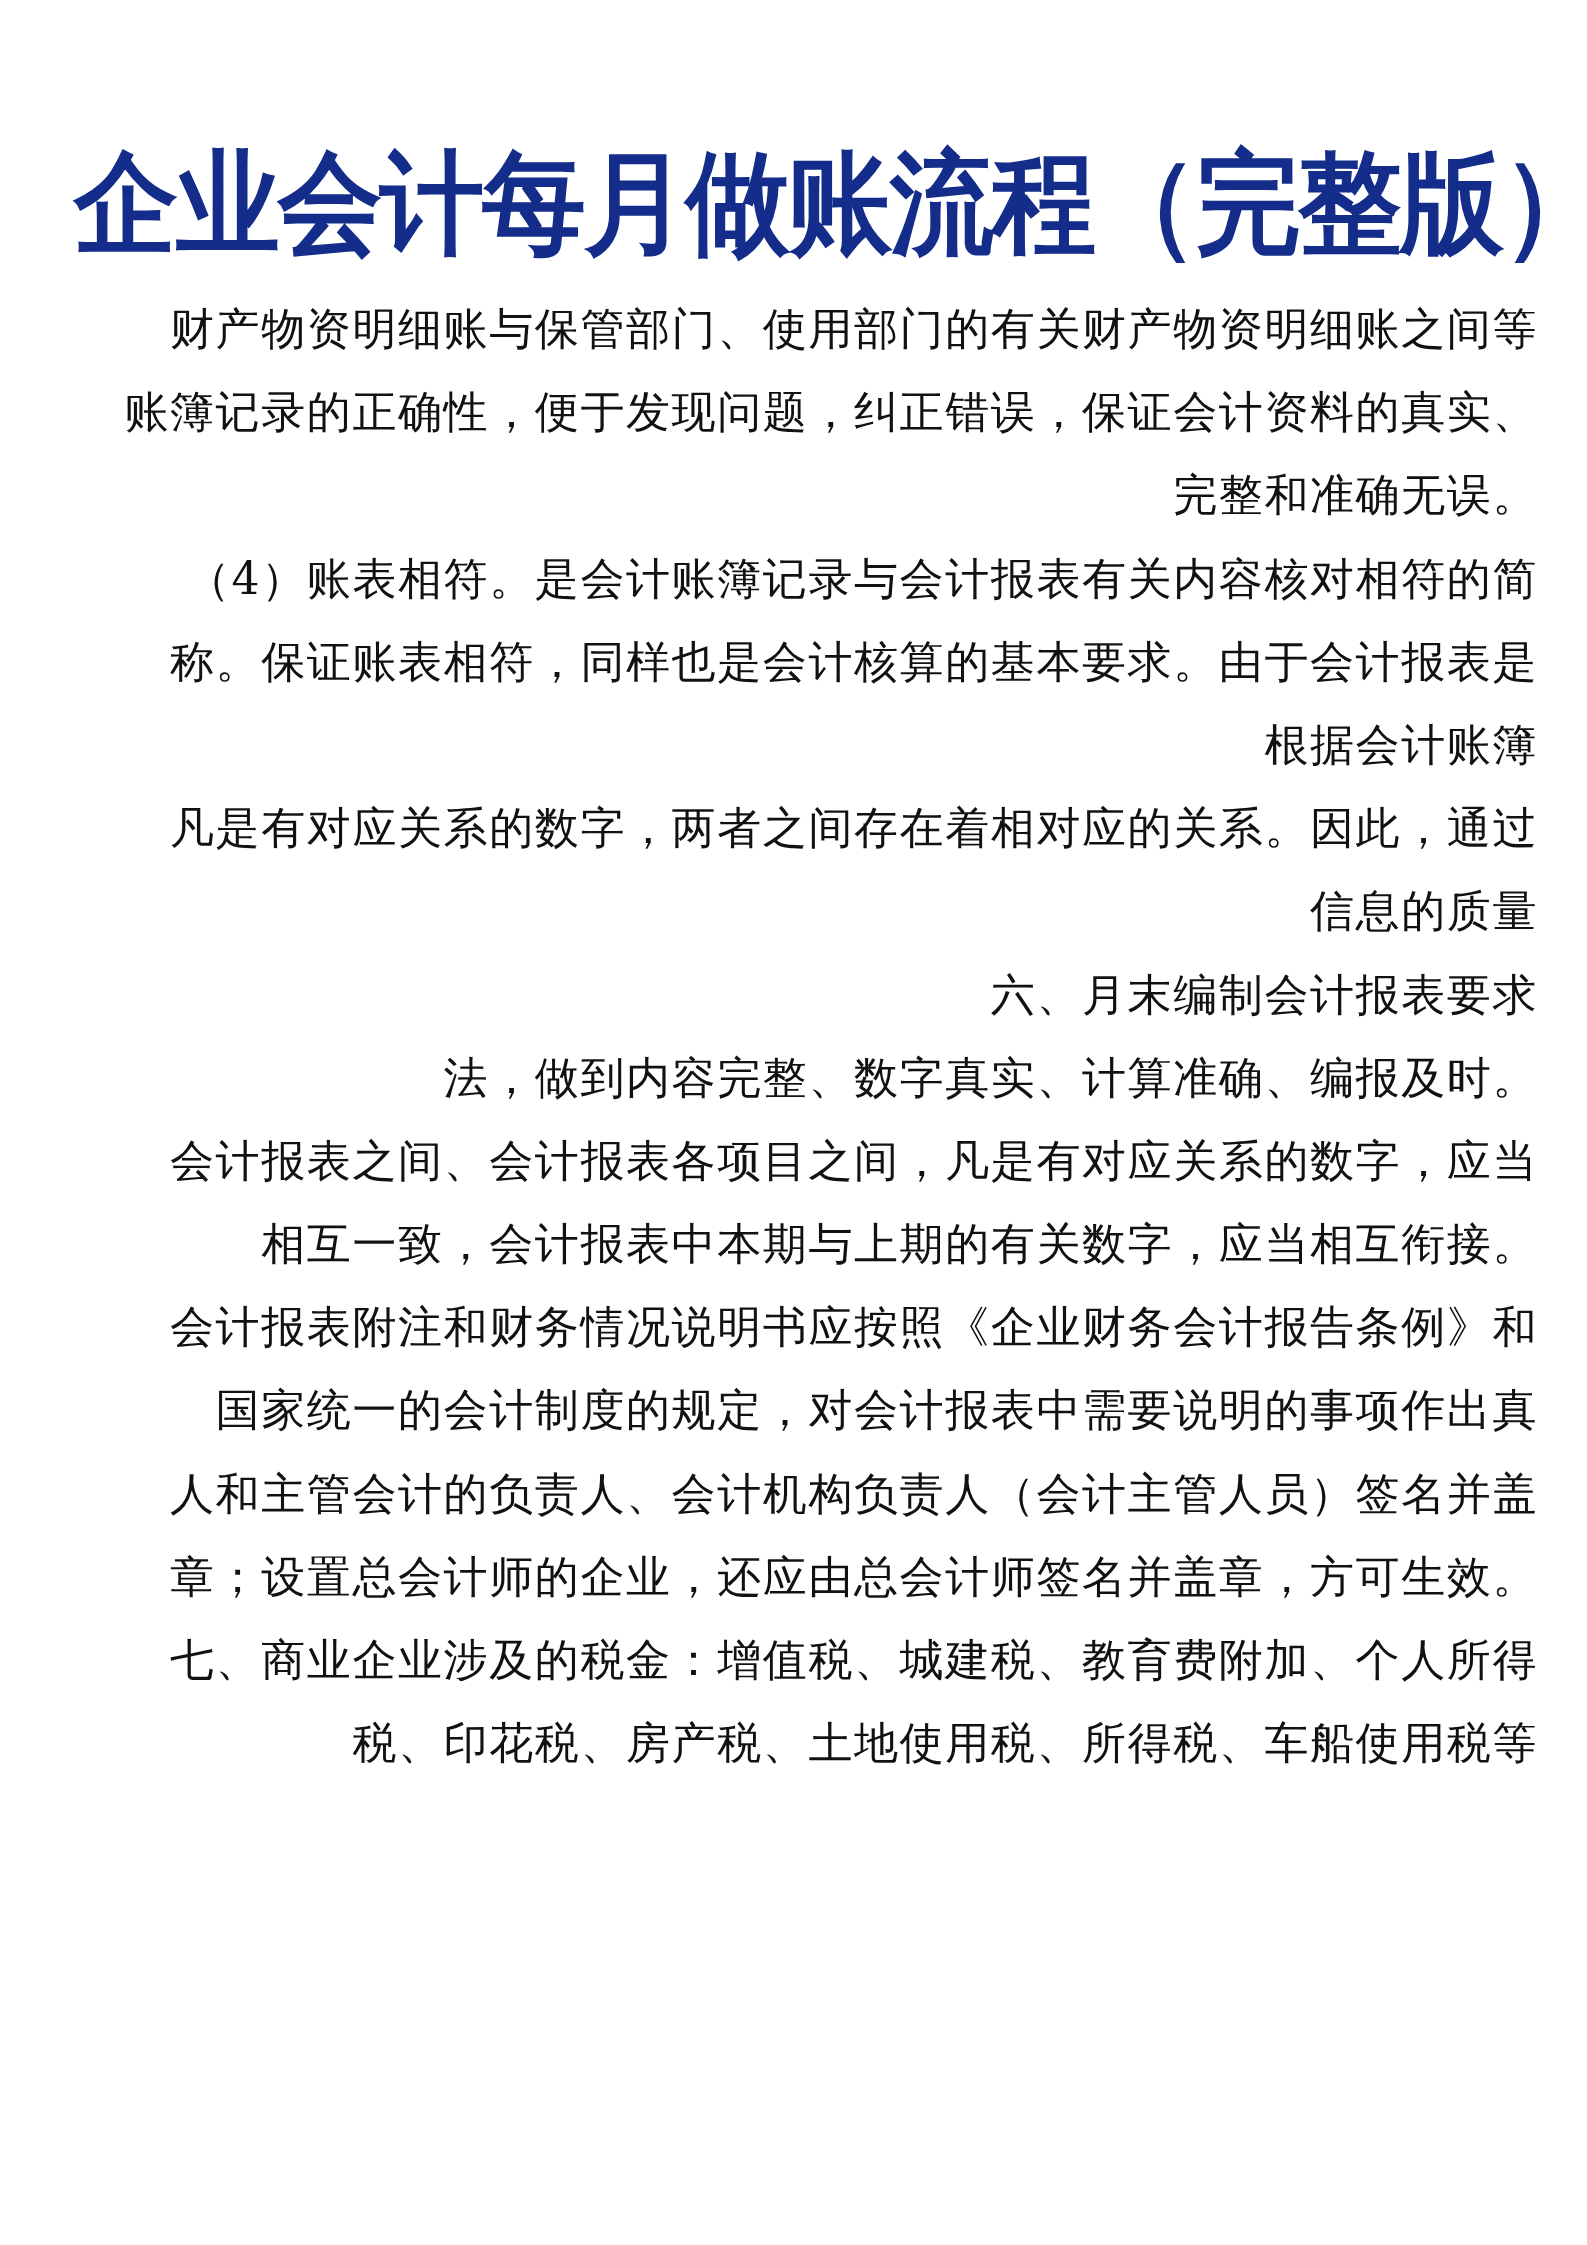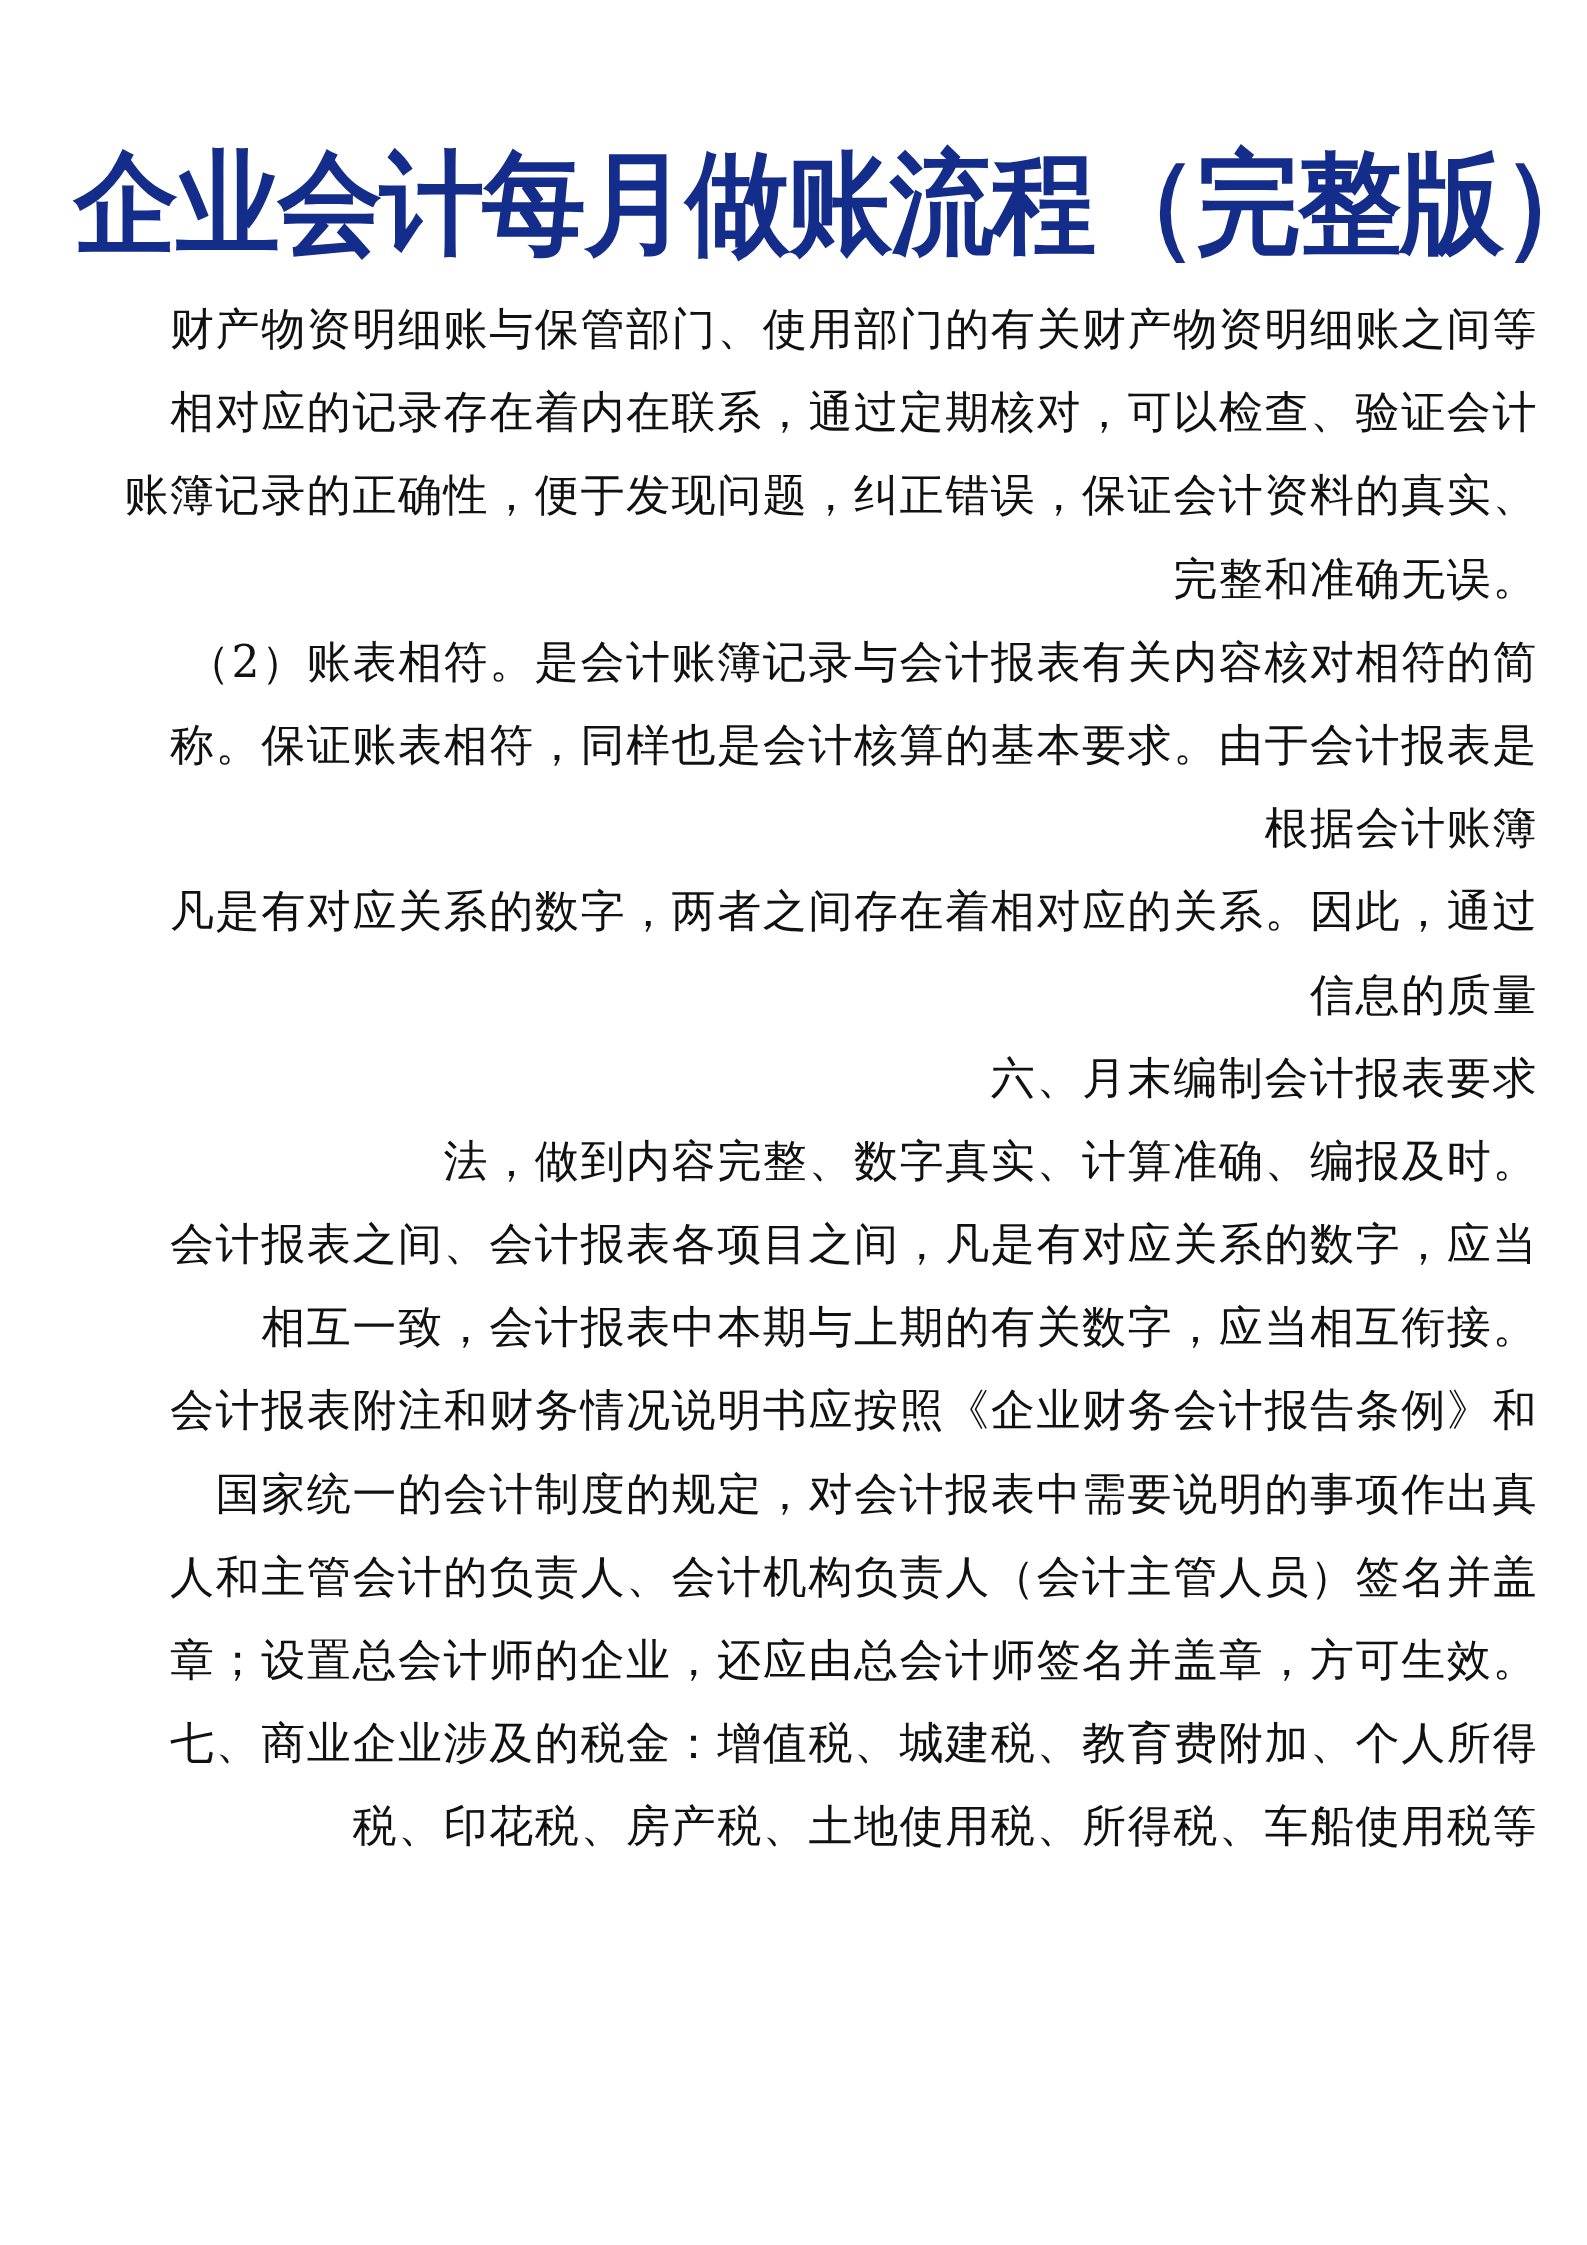--- a/index.html
+++ b/index.html
@@ -55,24 +55,23 @@
     }
   </style>
 </head>
 <body>
 
 <div class="page">
   <div class="title">企业会计每月做账流程（完整版）</div>
 
   <div class="body">
     <div class="line">财产物资明细账与保管部门、使用部门的有关财产物资明细账之间等</div>
-    <div class="line">相对应的记录存在着内在联系，通过定期核对，可以检查、验证会计</div>
     <div class="line">账簿记录的正确性，便于发现问题，纠正错误，保证会计资料的真实、</div>
     <div class="line">完整和准确无误。</div>
-    <div class="line">（2）账表相符。是会计账簿记录与会计报表有关内容核对相符的简</div>
+    <div class="line">（4）账表相符。是会计账簿记录与会计报表有关内容核对相符的简</div>
     <div class="line">称。保证账表相符，同样也是会计核算的基本要求。由于会计报表是</div>
     <div class="line">根据会计账簿</div>
     <div class="line">凡是有对应关系的数字，两者之间存在着相对应的关系。因此，通过</div>
     <div class="line">信息的质量</div>
     <div class="line">六、月末编制会计报表要求</div>
     <div class="line">法，做到内容完整、数字真实、计算准确、编报及时。</div>
     <div class="line">会计报表之间、会计报表各项目之间，凡是有对应关系的数字，应当</div>
     <div class="line">相互一致，会计报表中本期与上期的有关数字，应当相互衔接。</div>
     <div class="line">会计报表附注和财务情况说明书应按照《企业财务会计报告条例》和</div>
     <div class="line">国家统一的会计制度的规定，对会计报表中需要说明的事项作出真</div>

